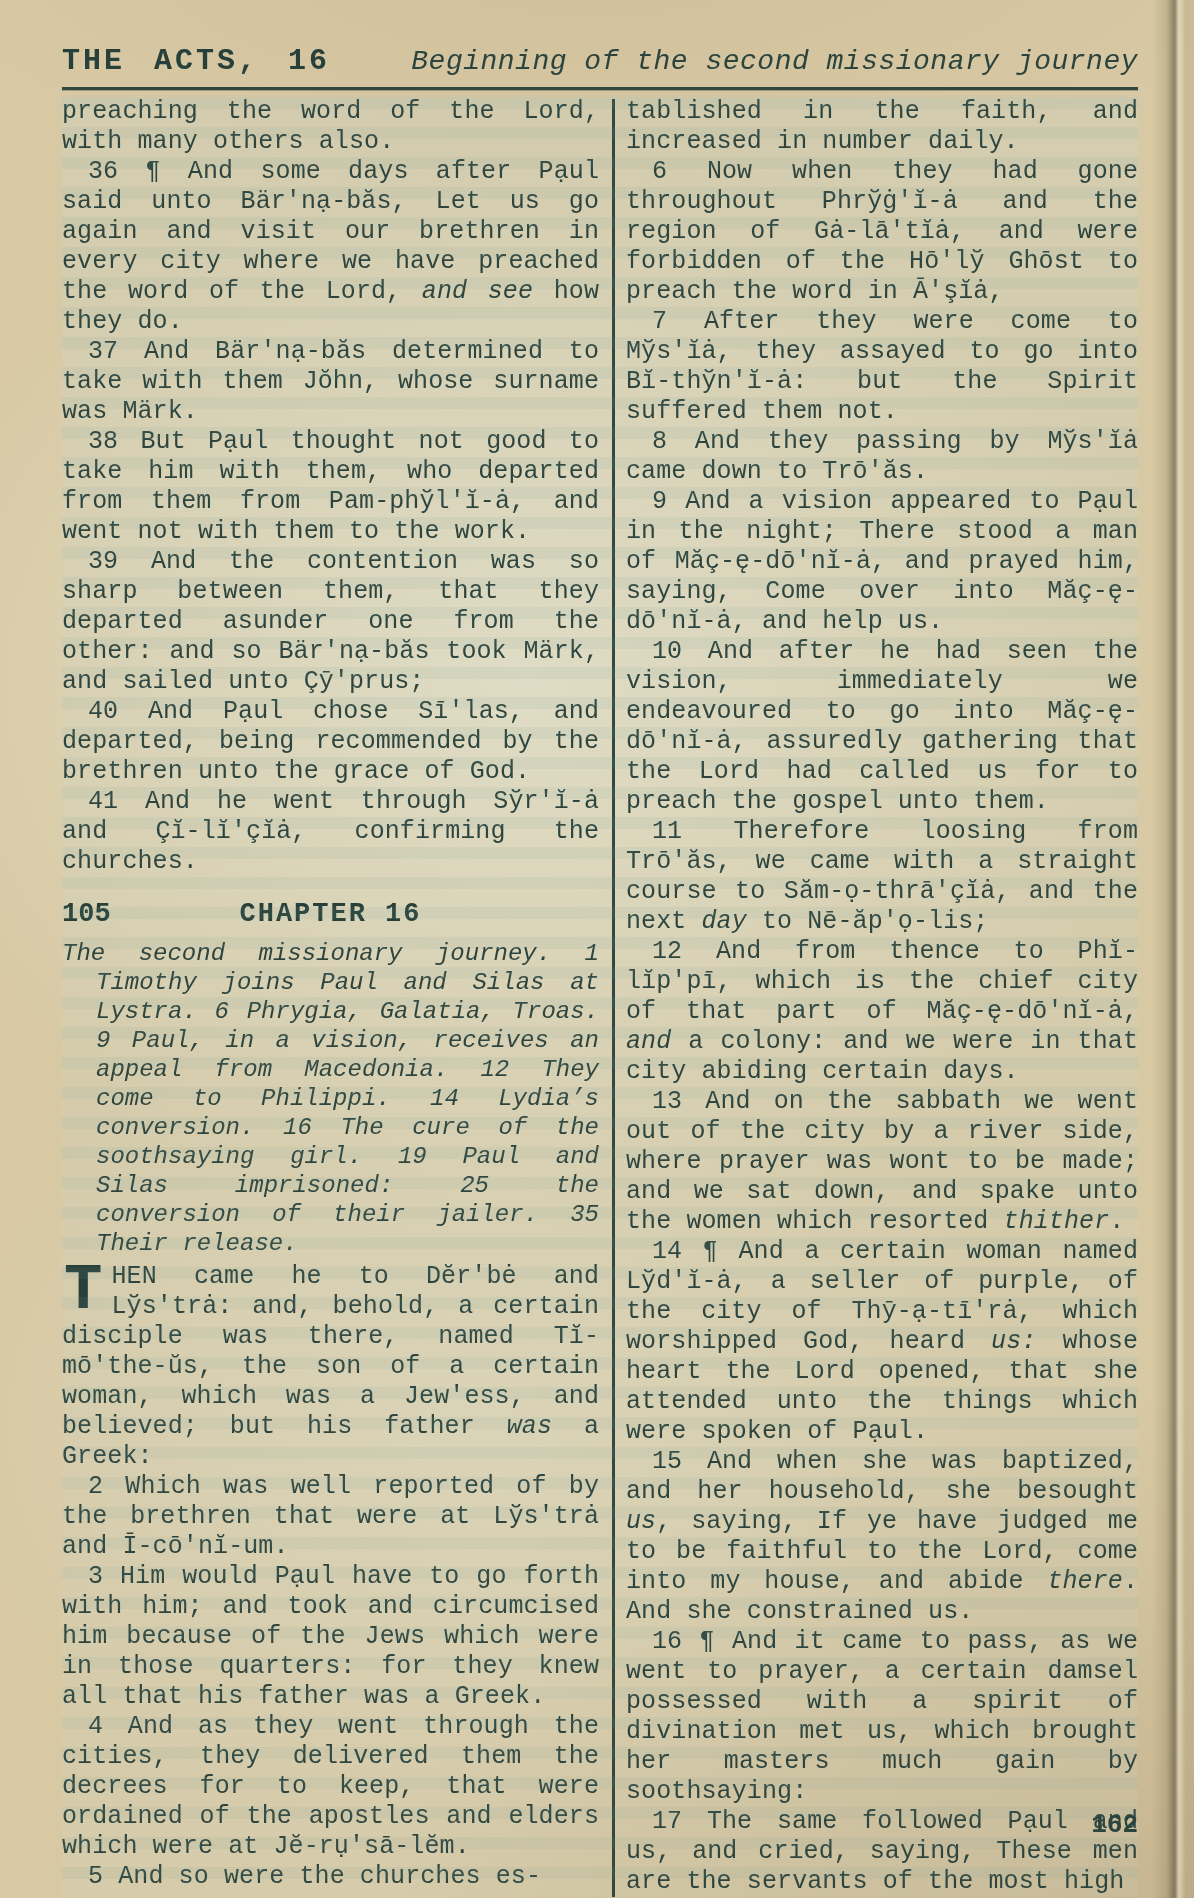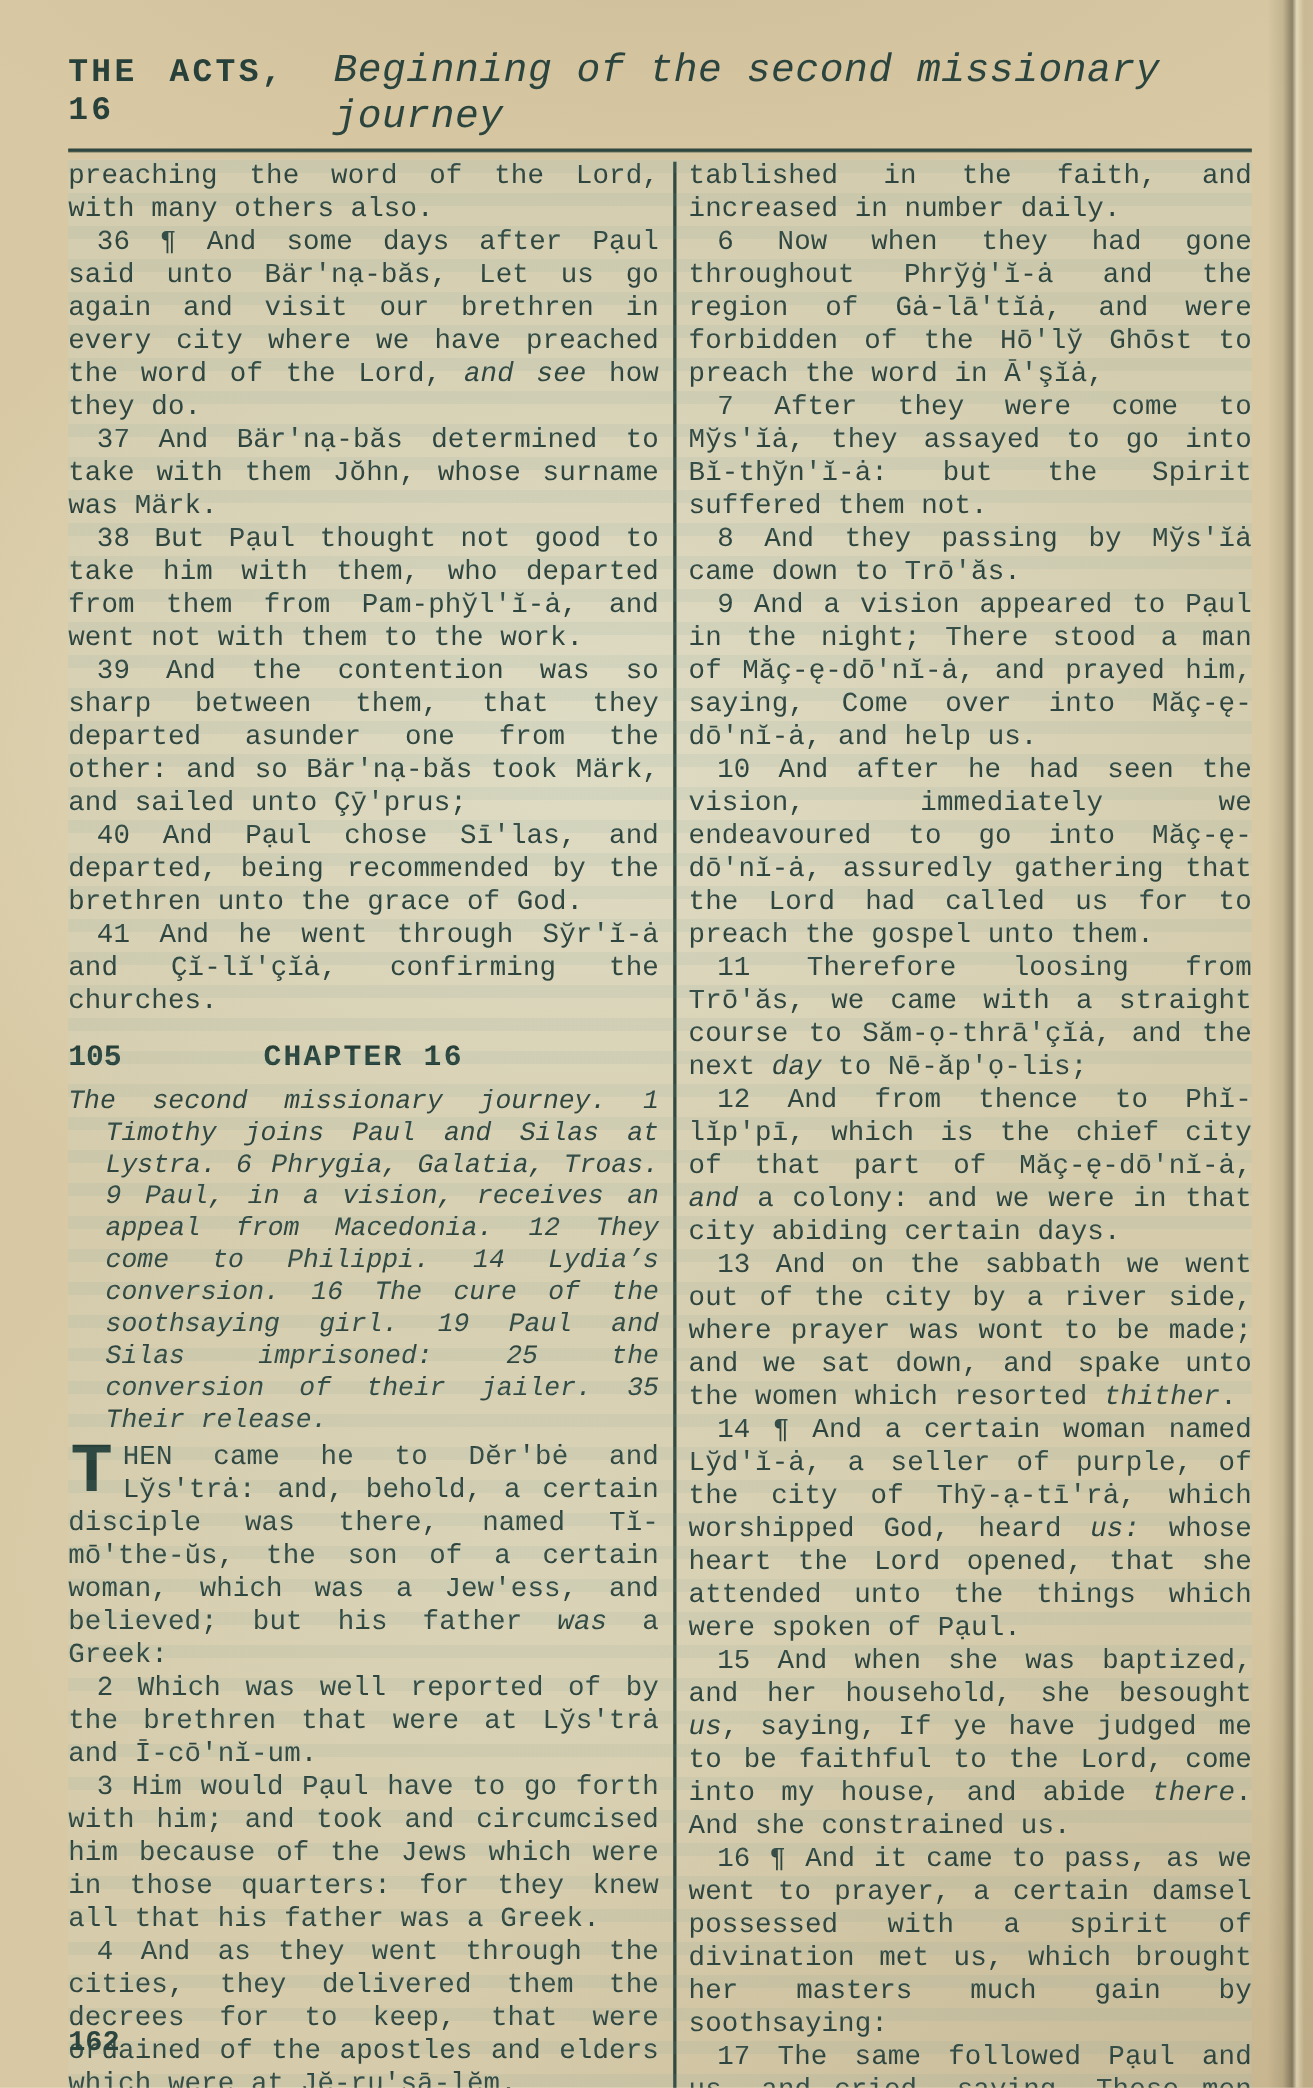--- a/index.html
+++ b/index.html
@@ -22,21 +22,21 @@
       rgba(90,78,50,0) 0%,
       rgba(90,78,50,.16) 34%,
       rgba(58,52,36,.48) 54%,
       rgba(236,229,202,.55) 64%,
       rgba(150,135,95,.22) 80%,
       rgba(90,78,50,.10) 100%);
   }
   .content{position:absolute;left:62px;top:44px;width:1076px;}
   .header{display:flex;justify-content:space-between;align-items:baseline;}
   .book-title{font-weight:bold;font-size:30px;letter-spacing:3px;word-spacing:8px;color:#27403a;}
-  .running-head{font-style:italic;font-size:36px;letter-spacing:.5px;color:#2c443e;}
+  .running-head{font-style:italic;font-size:28px;letter-spacing:.5px;color:#2c443e;}
   .rule{height:3px;background:#30473f;margin-top:9px;box-shadow:0 1px 0 rgba(48,71,63,.35);}
   .cols{
     position:relative;display:flex;margin-top:7px;
     background:linear-gradient(rgba(204,214,201,.30), rgba(204,214,201,.16));
   }
   .cols::after{ 
     content:"";position:absolute;inset:0;pointer-events:none;
     background:repeating-linear-gradient(180deg,
       rgba(118,156,146,.10) 0px, rgba(118,156,146,.10) 12px,
       rgba(118,156,146,0) 12px, rgba(118,156,146,0) 30px);
@@ -45,21 +45,21 @@
   .col-left{width:537px;}
   .col-right{flex:1;}
   .divider{width:3px;background:#32493f;margin:2px 11px 0 13px;}
   p.verse{margin:0;text-align:justify;text-indent:26px;font-size:25px;line-height:30px;letter-spacing:.1px;}
   p.verse.cont{text-indent:0;}
   .chapter-head{position:relative;text-align:center;font-weight:bold;font-size:27px;line-height:30px;letter-spacing:2px;margin:22px 0 10px;color:#27403a;}
   .chapter-num{position:absolute;left:0;top:0;letter-spacing:0;}
   p.summary{margin:0 0 4px;font-style:italic;font-size:24px;line-height:29px;text-align:justify;padding-left:34px;text-indent:-34px;}
   p.dropcap-para{text-indent:0;}
   .dropcap{float:left;font-weight:bold;font-size:64px;line-height:52px;margin:3px 9px 0 2px;color:#27403a;}
-  .page-num{position:absolute;top:1766px;left:0;width:1076px;text-align:left;font-weight:bold;font-size:26px;color:#2c443e;margin-top:32px;}
+  .page-num{position:absolute;top:1766px;left:0;width:1076px;text-align:right;font-weight:bold;font-size:26px;color:#2c443e;}
 </style>
 <title>THE ACTS, 16</title></head>
 <body>
 
 <div class="page">
   <div class="content">
     <div class="header">
       <span class="book-title">THE ACTS, 16</span>
       <span class="running-head">Beginning of the second missionary journey</span>
     </div>

